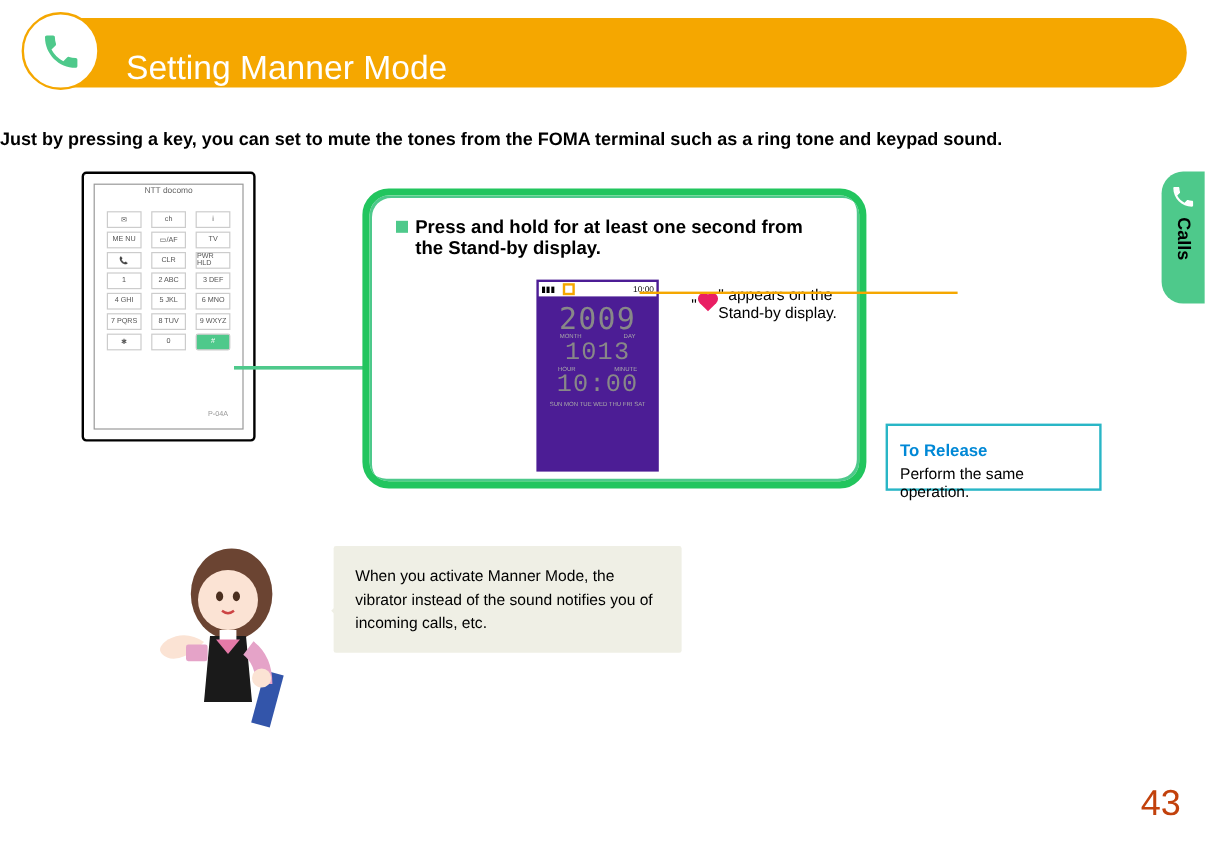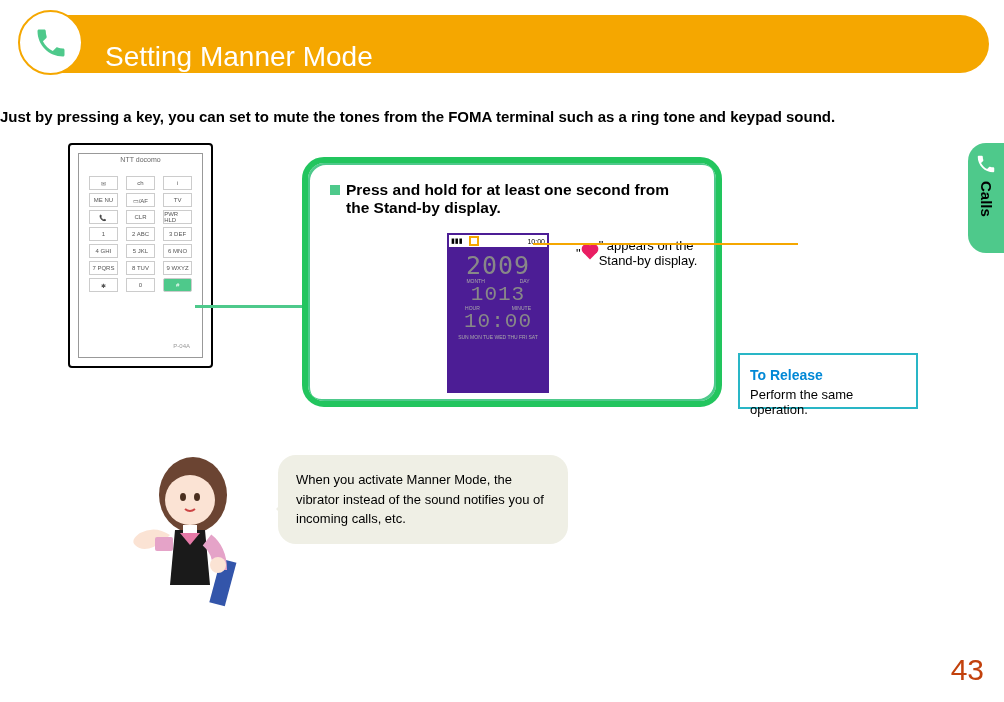--- a/index.html
+++ b/index.html
@@ -262,21 +262,21 @@
     .release-body {
       font-size: 13px;
       color: #000;
     }
     .speech-bubble {
       position: absolute;
       top: 455px;
       left: 278px;
       width: 290px;
       background: #EFEFE5;
-      border-radius: 18px;
+      border-radius: 2px;
       padding: 15px 18px;
       font-size: 13px;
       line-height: 1.5;
       color: #000;
     }
     .speech-bubble::before {
       content: "";
       position: absolute;
       left: -12px;
       top: 50%;

